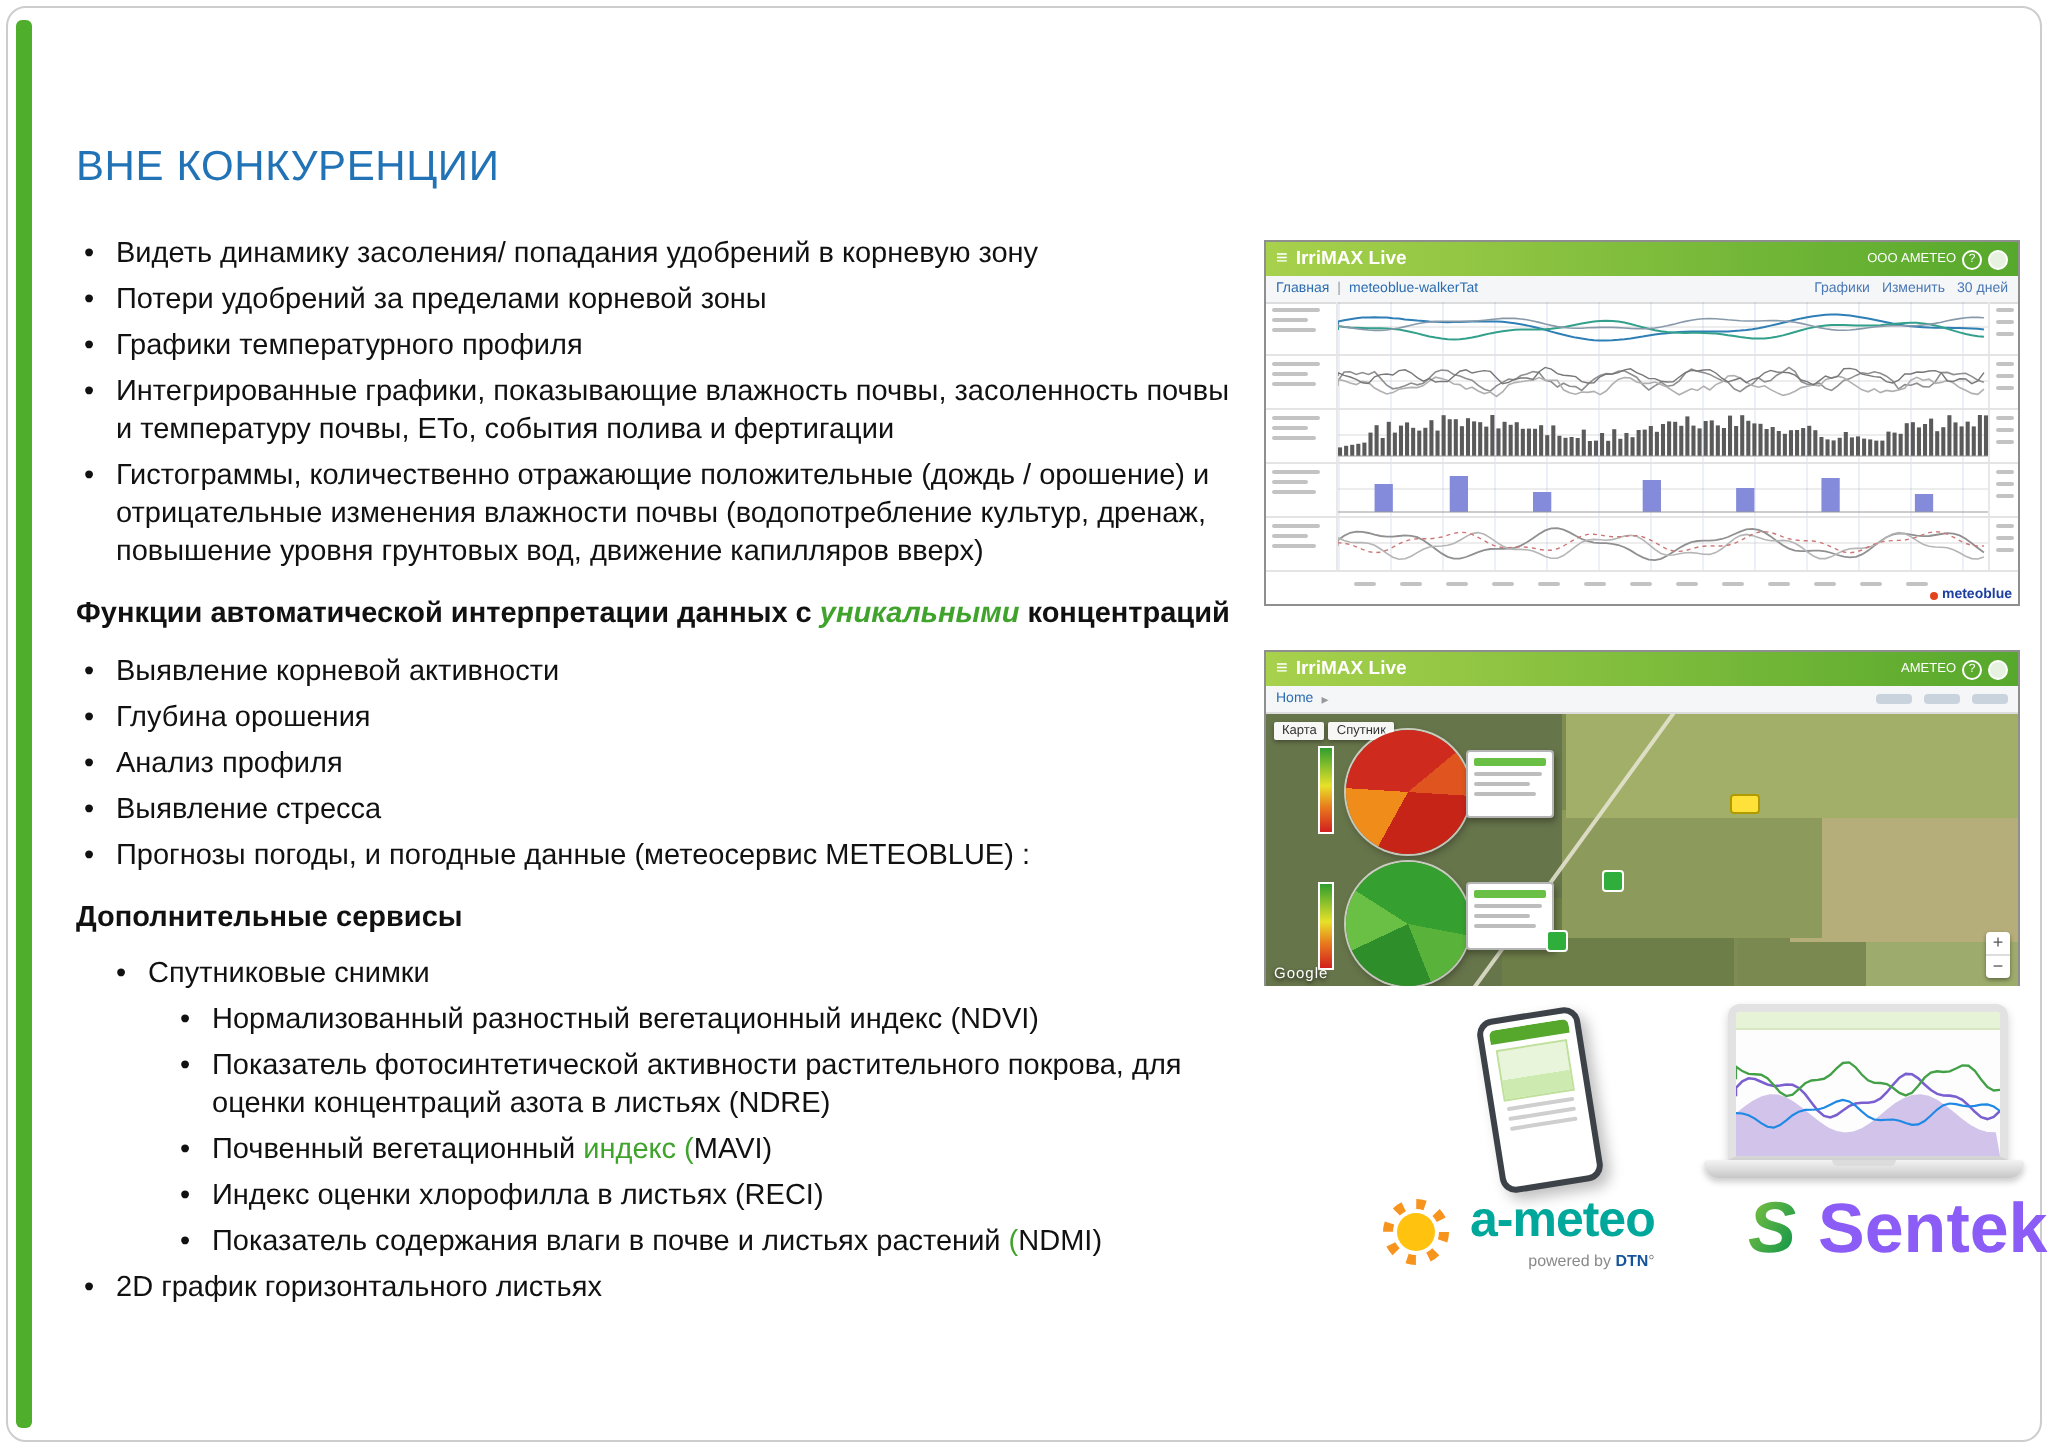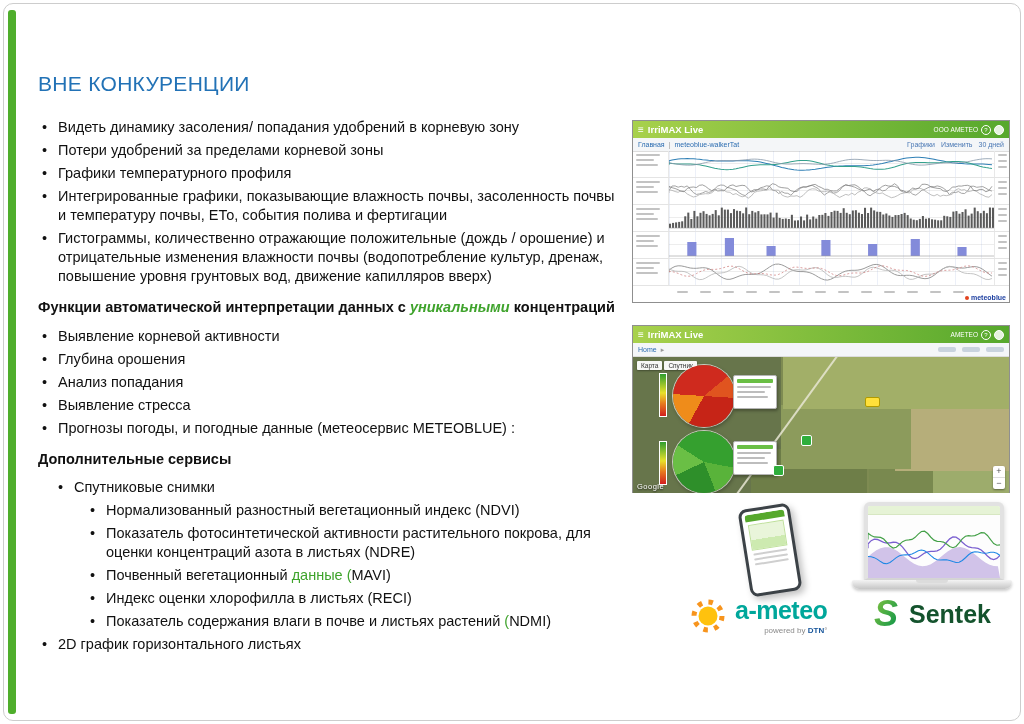--- a/index.html
+++ b/index.html
@@ -97,21 +97,21 @@
   .lt-base{width:160px;height:9px;background:linear-gradient(#f4f4f4,#c6c6c6);border-radius:2px 2px 8px 8px;
            box-shadow:0 2px 3px rgba(0,0,0,.2);position:relative;}
   .lt-base::after{content:"";position:absolute;left:64px;top:0;width:32px;height:3px;background:#dcdcdc;border-radius:0 0 3px 3px;}
 
   
   .ameteo{position:absolute;left:688px;top:596px;display:flex;align-items:center;gap:7px;}
   .amt-name{color:#00A79B;font-size:25px;font-weight:bold;letter-spacing:-.5px;line-height:1;}
   .amt-powered{font-size:8px;color:#8a8a8a;text-align:right;margin-top:3px;}
   .amt-powered b{color:#15549a;}
   .sentek{position:absolute;left:872px;top:594px;display:flex;align-items:center;gap:5px;}
-  .sentek-name{color:#14532d;font-size:25px;font-weight:bold;line-height:1;}
+  .sentek-name{color:#8b5cf6;font-size:35px;font-weight:bold;line-height:1;}
 </style>
 </head>
 <body>
 
 <div class="slide">
   <div class="frame"></div>
   <div class="greenbar"></div>
 
   <div class="content">
     <h1 class="title">ВНЕ КОНКУРЕНЦИИ</h1>
@@ -122,34 +122,34 @@
       <li>Графики температурного профиля</li>
       <li>Интегрированные графики, показывающие влажность почвы, засоленность почвы и температуру почвы, ЕТо, события полива и фертигации</li>
       <li>Гистограммы, количественно отражающие положительные (дождь / орошение) и отрицательные изменения влажности почвы (водопотребление культур, дренаж, повышение уровня грунтовых вод, движение капилляров вверх)</li>
     </ul>
 
     <p class="bold-line"><span>Функции автоматической интерпретации данных с </span><span class="hl-it">уникальными</span><span> концентраций</span></p>
 
     <ul class="blist fns">
       <li>Выявление корневой активности</li>
       <li>Глубина орошения</li>
-      <li>Анализ попадания</li>
+      <li>Анализ профиля</li>
       <li>Выявление стресса</li>
       <li>Прогнозы погоды, и погодные данные (метеосервис METEOBLUE) :</li>
     </ul>
 
     <p class="bold-line">Дополнительные сервисы</p>
 
     <ul class="blist lvl2">
       <li>Спутниковые снимки</li>
     </ul>
     <ul class="blist lvl3">
       <li><span>Нормализованный разностный вегетационный индекс (NDVI)</span><span class="hl-g"></span><span></span></li>
       <li><span>Показатель фотосинтетической активности растительного покрова, для оценки концентраций азота в листьях (NDRE)</span><span class="hl-g"></span><span></span></li>
-      <li><span>Почвенный вегетационный </span><span class="hl-g">данные (</span><span>MAVI)</span></li>
+      <li><span>Почвенный вегетационный </span><span class="hl-g">индекс (</span><span>MAVI)</span></li>
       <li><span>Индекс оценки хлорофилла в листьях (RECI)</span><span class="hl-g"></span><span></span></li>
       <li><span>Показатель содержания влаги в почве и листьях растений </span><span class="hl-g">(</span><span>NDMI)</span></li>
     </ul>
     <ul class="blist">
       <li>2D график горизонтального листьях</li>
     </ul>
   </div>
 
   <div class="shot" id="shot1">
     <div class="apphead">

